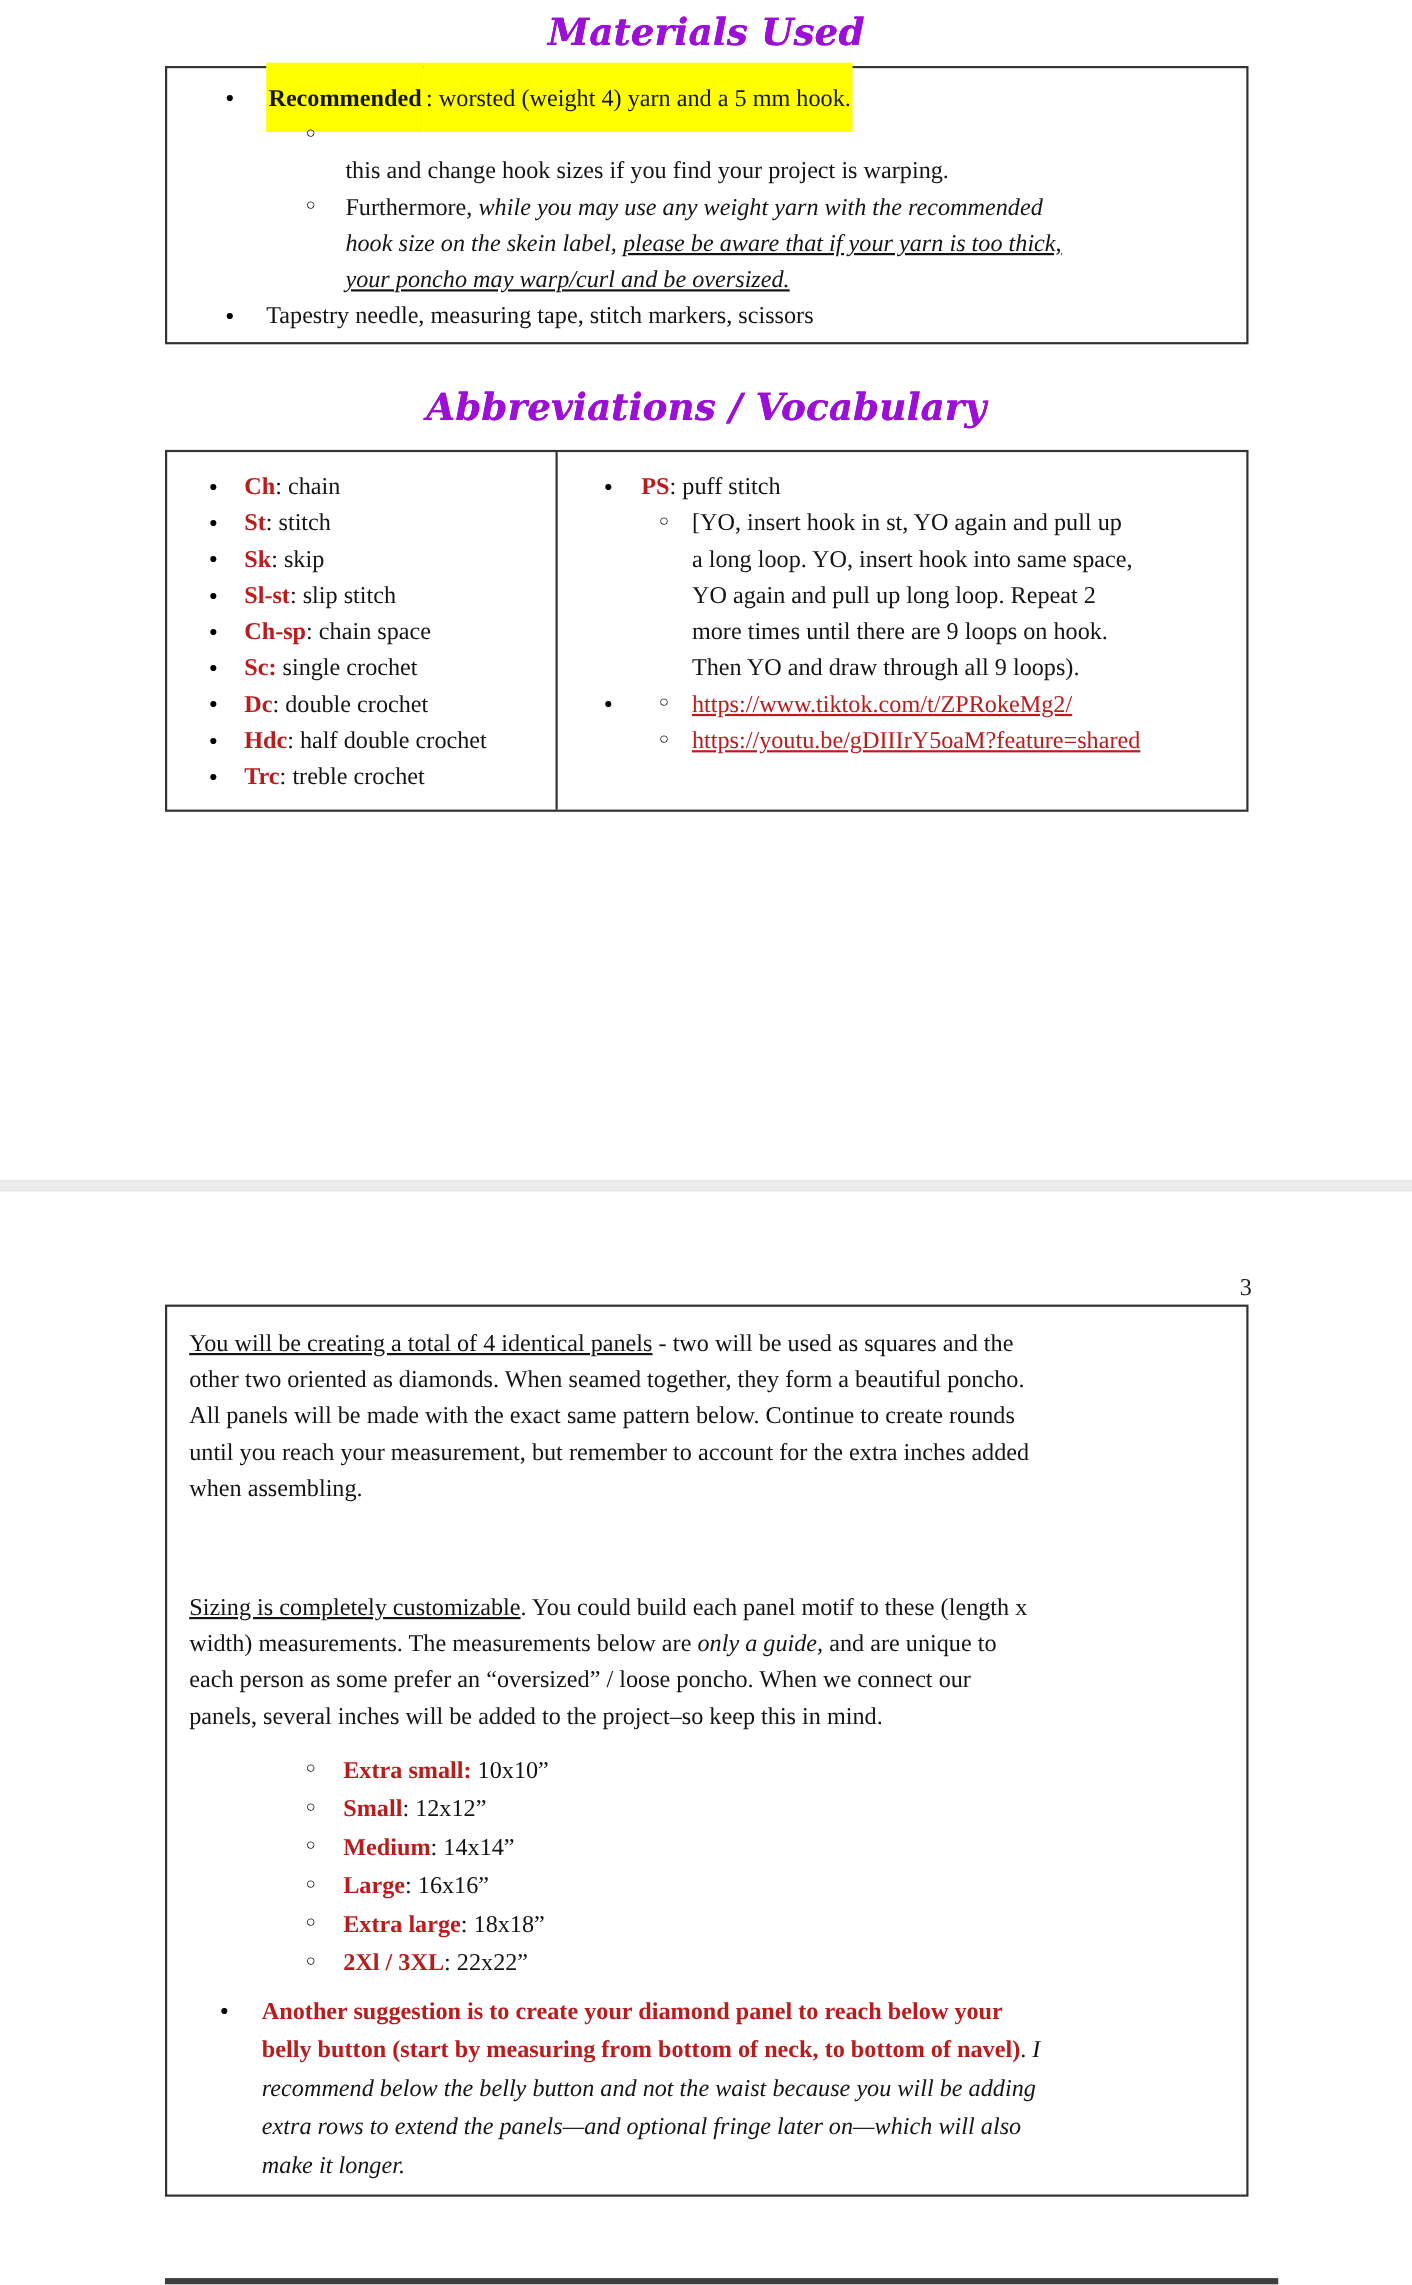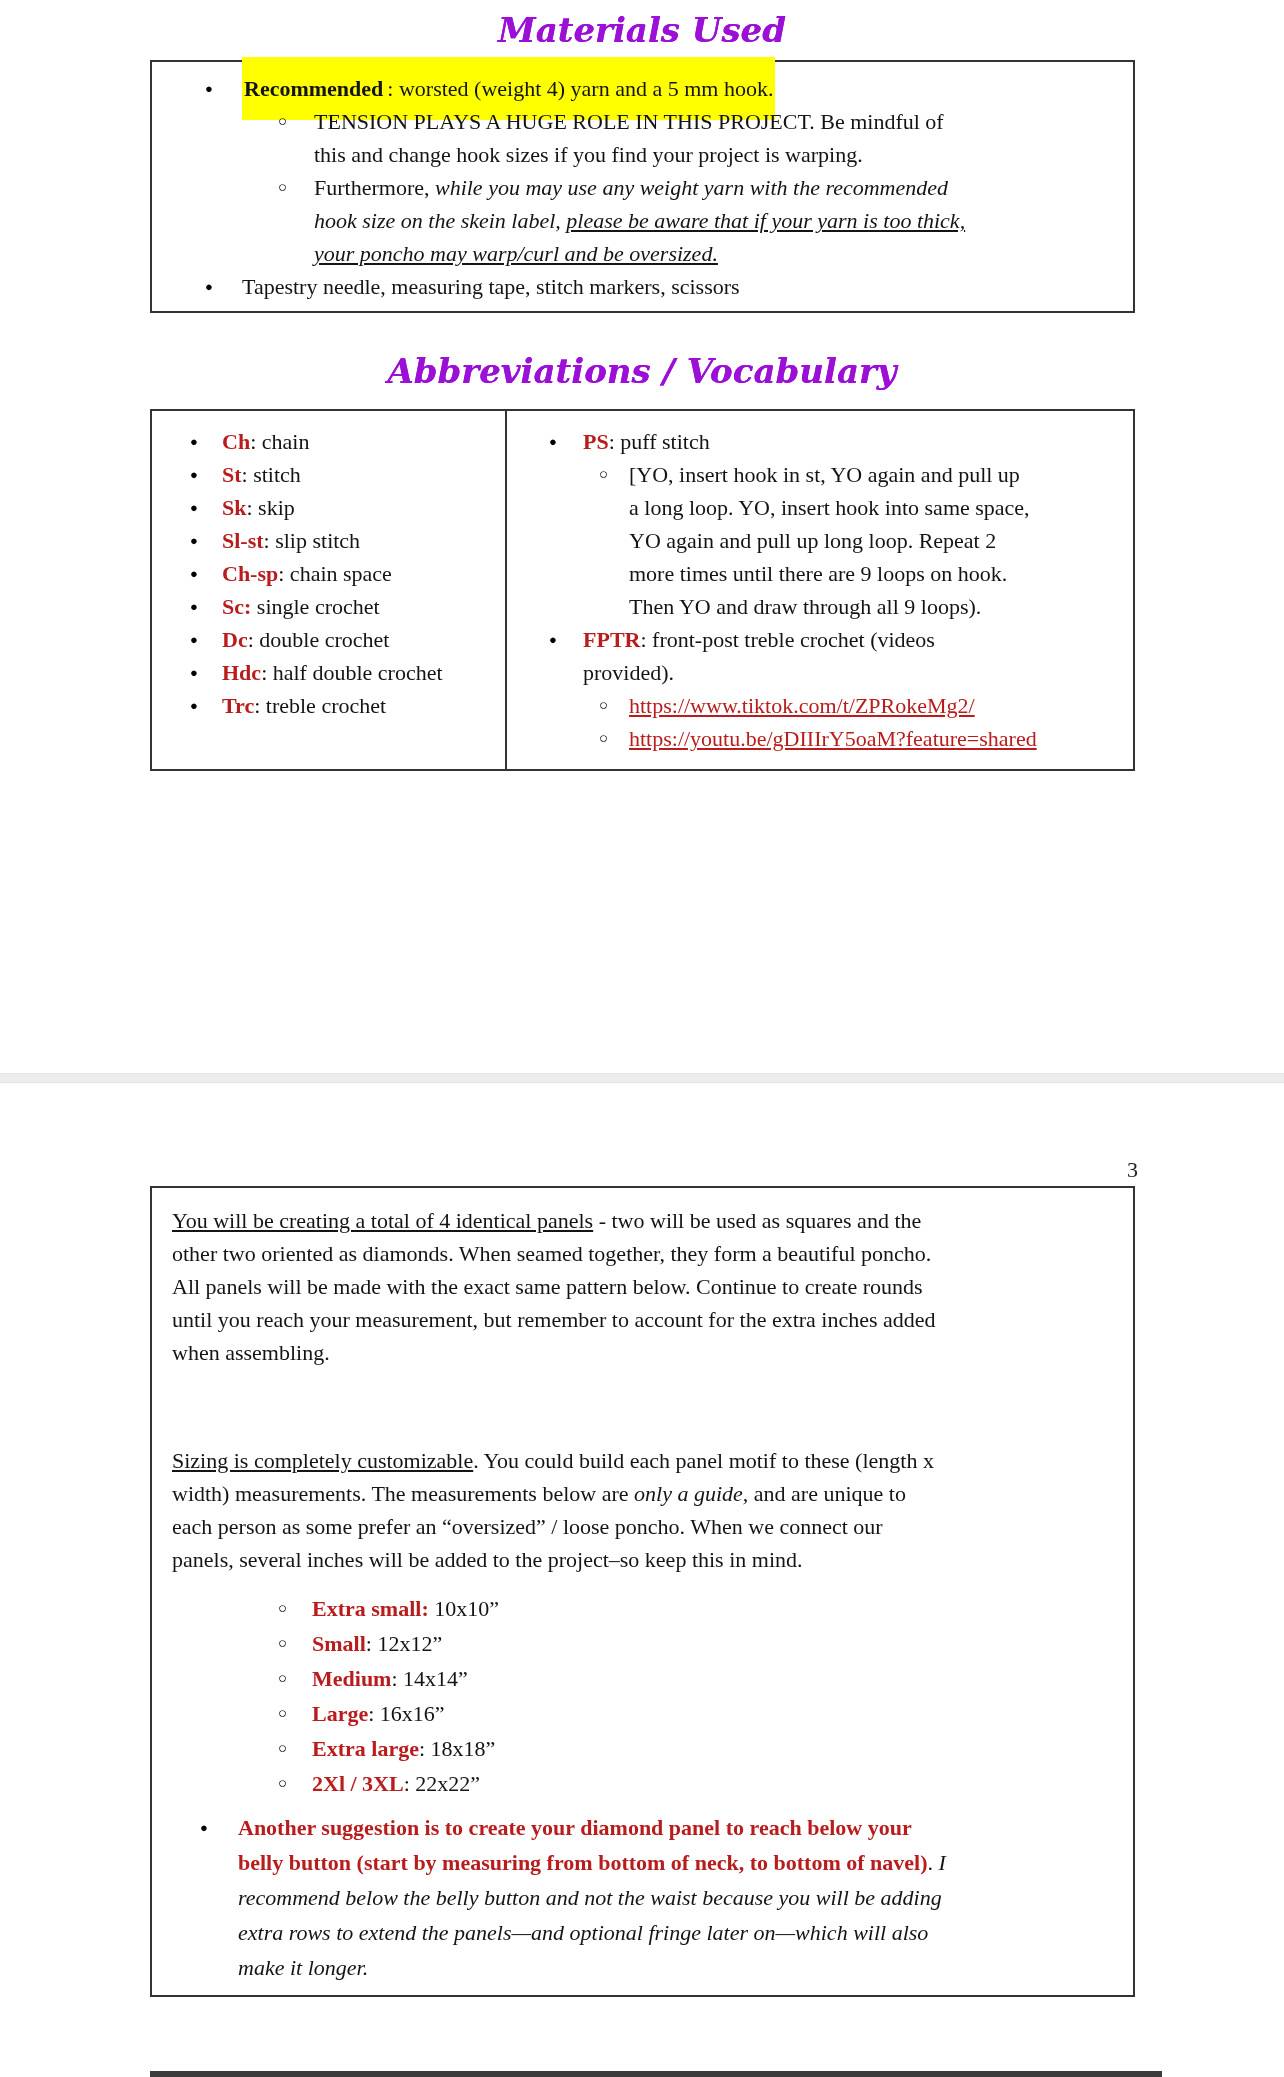--- a/index.html
+++ b/index.html
@@ -118,21 +118,21 @@
     <h1 class="script-title">Materials Used</h1>
 
     <div class="box">
       <ul class="blist">
         <li class="li disc m-li">
           <span class="blt">●</span>
           <span class="txt"><span class="sg-b sg-hl">Recommended</span><span class="sg-hl">: worsted (weight 4) yarn and a 5 mm hook.</span></span>
           <ul class="blist">
             <li class="li circ m-sub">
               <span class="blt">○</span>
-              <span class="txt"><span>TENSION PLAYS A HUGE ROLE IN THIS PROJECT. Be mindful of</span><br><span>this and change hook sizes if you find your project is warping.</span></span>
+              <span class="txt"><br><span>this and change hook sizes if you find your project is warping.</span></span>
             </li>
             <li class="li circ m-sub">
               <span class="blt">○</span>
               <span class="txt"><span>Furthermore, </span><span class="sg-i">while you may use any weight yarn with the recommended</span><br><span class="sg-i">hook size on the skein label, </span><span class="sg-i sg-u">please be aware that if your yarn is too thick,</span><br><span class="sg-i sg-u">your poncho may warp/curl and be oversized.</span></span>
             </li>
           </ul>
         </li>
         <li class="li disc m-li">
           <span class="blt">●</span>
           <span class="txt"><span>Tapestry needle, measuring tape, stitch markers, scissors</span></span>
@@ -163,21 +163,20 @@
             <span class="txt"><span class="sg-term">PS</span><span>: puff stitch</span></span>
             <ul class="blist">
               <li class="li circ r-sub">
                 <span class="blt">○</span>
                 <span class="txt"><span>[YO, insert hook in st, YO again and pull up</span><br><span>a long loop. YO, insert hook into same space,</span><br><span>YO again and pull up long loop. Repeat 2</span><br><span>more times until there are 9 loops on hook.</span><br><span>Then YO and draw through all 9 loops).</span></span>
               </li>
             </ul>
           </li>
           <li class="li disc r-li">
             <span class="blt">●</span>
-            <span class="txt"><span class="sg-term">FPTR</span><span><span>: front-post treble crochet (videos</span><br><span>provided).</span></span></span>
             <ul class="blist">
               <li class="li circ r-sub">
                 <span class="blt">○</span>
                 <a class="sg-link" href="#">https://www.tiktok.com/t/ZPRokeMg2/</a>
               </li>
               <li class="li circ r-sub">
                 <span class="blt">○</span>
                 <a class="sg-link" href="#">https://youtu.be/gDIIIrY5oaM?feature=shared</a>
               </li>
             </ul>

